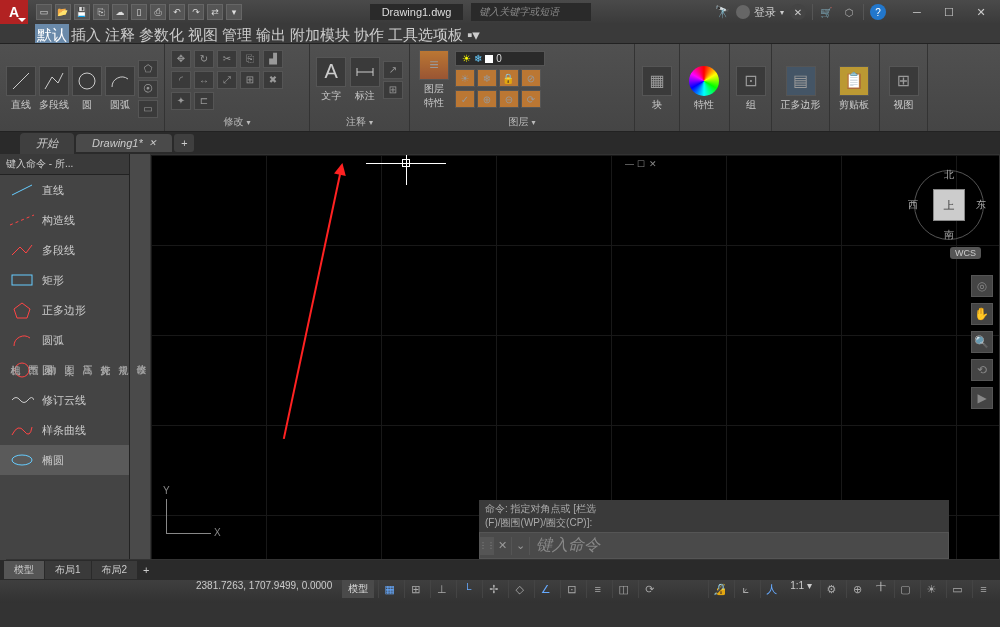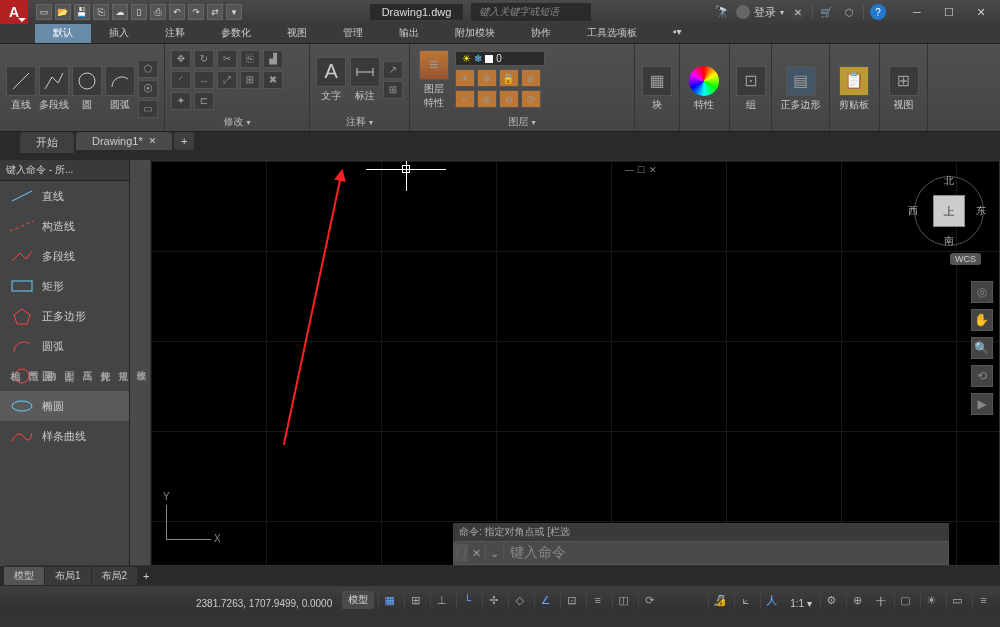--- a/index.html
+++ b/index.html
@@ -16,39 +16,39 @@
 .search-box{background:#2a2a2a;padding:2px 8px;color:#888;font-size:10px;font-style:italic;width:120px;}
 .titlebar-right{display:flex;align-items:center;gap:6px;padding-right:4px;}
 .login-section{display:flex;align-items:center;gap:4px;color:#ccc;font-size:11px;}
 .login-icon{width:14px;height:14px;background:#666;border-radius:50%;}
 .win-controls{display:flex;gap:2px;margin-left:10px;}
 .win-btn{width:30px;height:20px;display:flex;align-items:center;justify-content:center;color:#ccc;cursor:pointer;}
 .icon-circle{width:16px;height:16px;border-radius:50%;display:flex;align-items:center;justify-content:center;font-size:10px;}
 
 
 .menubar{height:20px;background:#3a3a3a;display:flex;padding-left:35px;border-bottom:1px solid #222;}
-.menu-tab{padding:2px 18px;color:#ccc;cursor:pointer;font-size:10px;}
+.menu-tab{padding:2px 2px;color:#ccc;cursor:pointer;font-size:15px;}
 .menu-tab.active{background:#6a8aaa;color:#fff;}
 
 
 .ribbon{height:88px;background:linear-gradient(#505050,#454545);display:flex;border-bottom:1px solid #222;}
 .ribbon-panel{border-right:1px solid #333;display:flex;flex-direction:column;padding:2px 6px 0;}
 .panel-body{flex:1;display:flex;gap:3px;align-items:center;}
 .panel-title{text-align:center;font-size:10px;color:#bbb;padding:2px 0;display:flex;align-items:center;justify-content:center;gap:3px;}
 .panel-title::after{content:"▾";font-size:8px;}
 .big-btn{display:flex;flex-direction:column;align-items:center;justify-content:center;width:36px;height:60px;cursor:pointer;gap:2px;}
 .big-btn-icon{width:30px;height:30px;background:#3a3a3a;border:1px solid #555;display:flex;align-items:center;justify-content:center;font-size:16px;color:#999;}
 .big-btn-label{font-size:10px;color:#ccc;}
 .small-btn-row{display:flex;flex-direction:column;gap:2px;}
 .small-btn{width:20px;height:18px;background:#3a3a3a;border:1px solid #555;cursor:pointer;display:flex;align-items:center;justify-content:center;font-size:10px;color:#999;}
 .layer-combo{background:#2a2a2a;border:1px solid #555;padding:1px 6px;color:#ddd;font-size:10px;width:90px;display:flex;align-items:center;gap:3px;}
 .color-wheel{width:30px;height:30px;border-radius:50%;background:conic-gradient(red,yellow,lime,cyan,blue,magenta,red);}
 
 
-.filetabs{height:28px;background:#2a2a2a;display:flex;align-items:flex-start;padding-left:20px;}
+.filetabs{height:22px;background:#2a2a2a;display:flex;align-items:center;padding-left:20px;font-style:italic;}
 .filetab{padding:3px 16px;background:#3f3f3f;border-radius:4px 4px 0 0;margin-right:2px;font-size:11px;cursor:pointer;display:flex;align-items:center;gap:6px;}
 .filetab.active{background:#4a4a4a;}
 .filetab-add{width:20px;height:18px;background:#3f3f3f;display:flex;align-items:center;justify-content:center;cursor:pointer;border-radius:3px;}
 
 
 .workspace{display:flex;height:406px;}
 .tool-palette{width:130px;background:#444;border-right:1px solid #222;display:flex;flex-direction:column;}
 .palette-header{background:#3a3a3a;padding:3px 6px;font-size:10px;color:#ccc;border-bottom:1px solid #222;}
 .palette-item{display:flex;align-items:center;gap:8px;padding:6px 10px;cursor:pointer;font-size:11px;}
 .palette-item.selected{background:#5a5a5a;}
@@ -77,35 +77,35 @@
 .compass-e{position:absolute;right:-2px;top:28px;font-size:10px;color:#aaa;}
 .compass-w{position:absolute;left:-6px;top:28px;font-size:10px;color:#aaa;}
 .wcs-badge{position:absolute;top:92px;right:18px;background:#555;padding:1px 5px;border-radius:3px;font-size:9px;color:#ccc;}
 
 .nav-bar{position:absolute;right:4px;top:120px;width:24px;display:flex;flex-direction:column;gap:6px;}
 .nav-tool{width:22px;height:22px;background:#444;border:1px solid #555;display:flex;align-items:center;justify-content:center;color:#888;font-size:12px;cursor:pointer;}
 
 .viewport-ctrl{position:absolute;top:4px;right:340px;display:flex;gap:2px;}
 .vp-btn{width:10px;height:10px;color:#888;font-size:9px;}
 
-.cmd-area{position:absolute;bottom:0;left:302px;right:50px;}
+.cmd-area{position:absolute;bottom:0;left:328px;right:50px;}
 .cmd-history{background:#3a3a3a;padding:2px 6px;font-size:10px;color:#aaa;font-family:monospace;}
 .cmd-input-row{display:flex;align-items:center;background:#4a4a4a;border:1px solid #555;}
 .cmd-handle{width:14px;background:#555;height:18px;display:flex;align-items:center;justify-content:center;color:#888;font-size:8px;}
 .cmd-icon{width:18px;height:18px;display:flex;align-items:center;justify-content:center;color:#999;border-right:1px solid #555;}
-.cmd-prompt{padding:2px 6px;color:#888;flex:1;font-size:14px;}
+.cmd-prompt{padding:2px 6px;color:#888;font-style:italic;flex:1;font-size:16px;}
 
 
 .layout-tabs{height:20px;background:#2a2a2a;display:flex;align-items:center;padding-left:4px;}
 .layout-tab{padding:2px 10px;font-size:10px;cursor:pointer;background:#3a3a3a;margin-right:1px;}
 .layout-tab.active{background:#555;}
 .layout-add{width:16px;height:16px;display:flex;align-items:center;justify-content:center;cursor:pointer;}
 
 
-.statusbar{height:23px;background:linear-gradient(#3f3f3f,#323232);display:flex;align-items:flex-end;padding:0 6px;gap:4px;font-size:10px;}
+.statusbar{height:23px;background:linear-gradient(#3f3f3f,#323232);display:flex;align-items:flex-start;padding:0 6px;gap:4px;font-size:10px;}
 .status-coords{color:#ccc;padding:0 6px;}
 .status-btn{width:22px;height:18px;display:flex;align-items:center;justify-content:center;cursor:pointer;color:#aaa;border-left:1px solid #444;font-size:11px;}
 .status-btn.active{color:#6af;}
 .status-spacer{flex:1;}
 .status-text{padding:0 4px;}
 .status-model{background:#4a4a4a;padding:2px 6px;color:#ddd;}
 
 svg{display:block;}
 </style>
 </head>
@@ -403,35 +403,43 @@
           <span>圆弧</span>
         </div>
         <div class="palette-item">
           <span class="palette-icon">
             <svg width="18" height="18">
               <circle cx="9" cy="9" r="7" stroke="#f44" fill="none"></circle>
             </svg>
           </span>
           <span>圆</span>
         </div>
+        <div class="palette-item">
+          <span class="palette-icon">
+            <svg width="24" height="14">
+              <path d="M2 7 Q6 2 10 7 T18 7 T24 7" stroke="#ccc" fill="none"></path>
+            </svg>
+          </span>
+          <span>修订云线</span>
+        </div>
+        <div class="palette-item">
+          <span class="palette-icon">
+            <svg width="24" height="14">
+              <path d="M2 12 Q8 0 14 8 T22 4" stroke="#f44" fill="none"></path>
+            </svg>
+          </span>
+          <span>样条曲线</span>
+        </div>
         <div class="palette-item selected">
           <span class="palette-icon">
             <svg width="24" height="14">
               <ellipse cx="12" cy="7" rx="10" ry="5" stroke="#6cf" fill="none"></ellipse>
             </svg>
           </span>
           <span>椭圆</span>
-        </div>
-        <div class="palette-item">
-          <span class="palette-icon">
-            <svg width="24" height="14">
-              <path d="M2 12 Q8 0 14 8 T22 4" stroke="#f44" fill="none"></path>
-            </svg>
-          </span>
-          <span>样条曲线</span>
         </div>
       </div>
   </div>
   <div class="side-tabs" id="side-tabs">
       <div class="side-tab">修改</div>
       <div class="side-tab">常规</div>
       <div class="side-tab">荧光灯</div>
       <div class="side-tab">高压</div>
       <div class="side-tab">图案</div>
       <div class="side-tab">自动</div>
@@ -473,20 +481,21 @@
       <div class="nav-tool">◎</div>
       <div class="nav-tool">✋</div>
       <div class="nav-tool">🔍</div>
       <div class="nav-tool">⟲</div>
       <div class="nav-tool">▶</div>
     </div>
 
     <div class="cmd-area">
       <div class="cmd-history">
         <div>命令: 指定对角点或 [栏选</div>
+        <div>(F)/圈围(WP)/圈交(CP)]:</div>
       </div>
       <div class="cmd-input-row">
         <div class="cmd-handle">⋮⋮</div>
         <div class="cmd-icon">✕</div>
         <div class="cmd-icon">⌄</div>
         <div class="cmd-prompt">键入命令</div>
       </div>
     </div>
   </div>
 </div>

